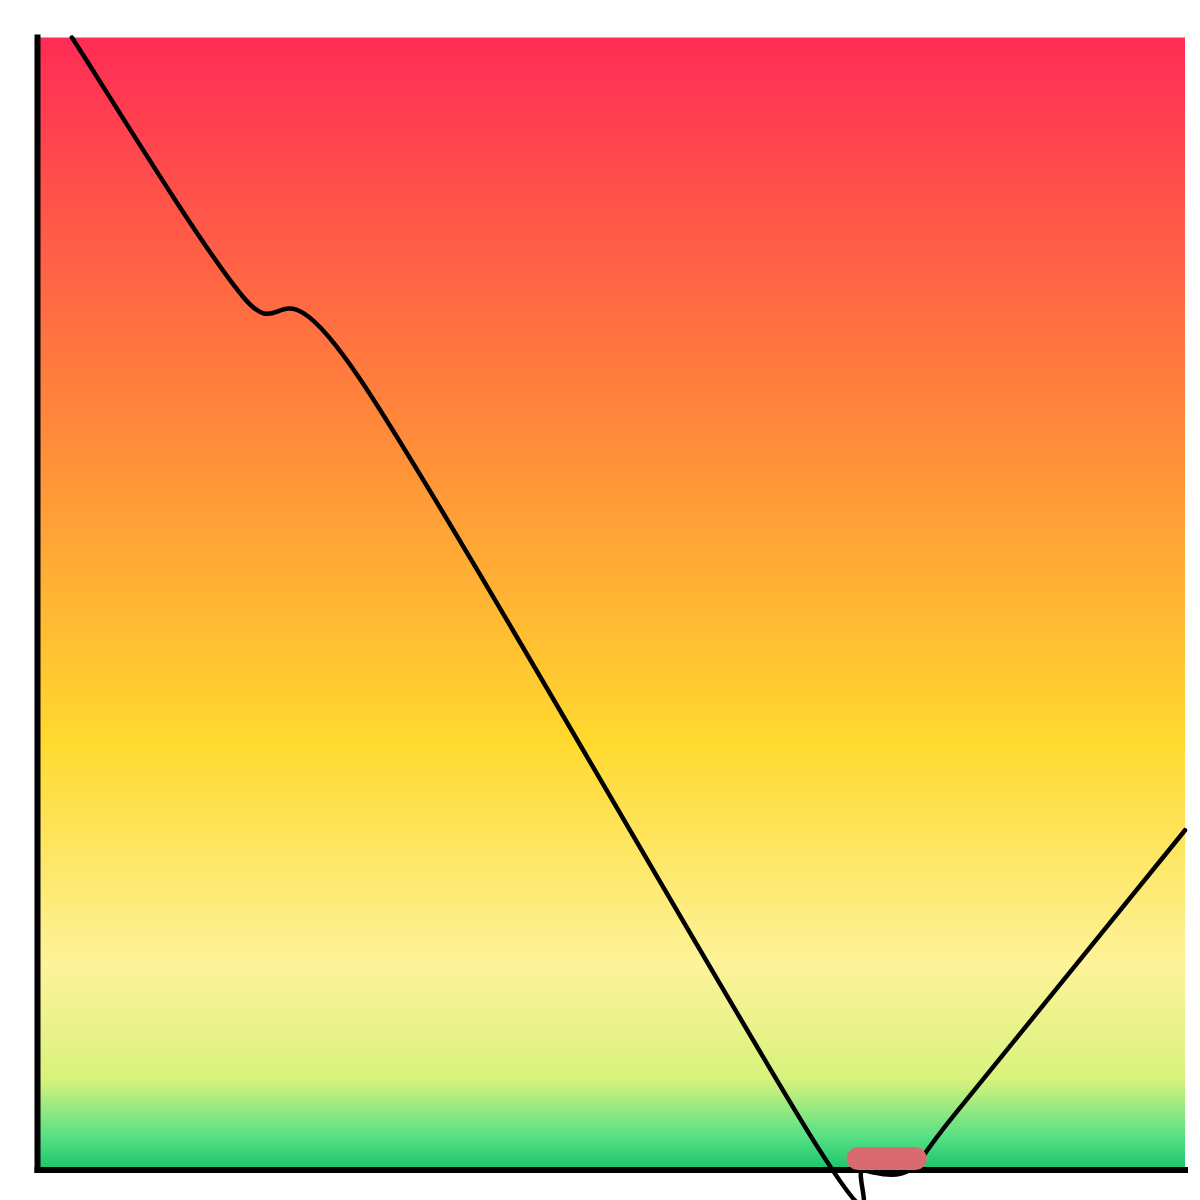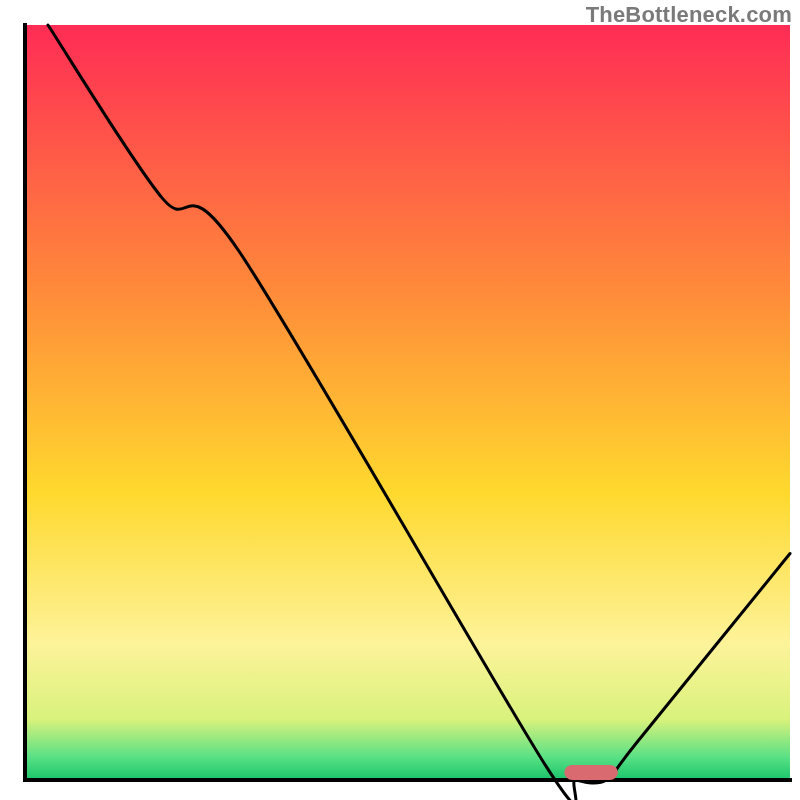--- a/index.html
+++ b/index.html
@@ -29,21 +29,20 @@
   svg.plot {
     position: absolute;
     top: 0;
     left: 0;
   }
 </style>
 </head>
 <body>
 
 <div class="stage">
-  <div class="watermark">TheBottleneck.com</div>
 
   <svg class="plot" width="800" height="800" viewBox="0 0 800 800">
     <defs>
       <linearGradient id="bg-grad" x1="0" y1="0" x2="0" y2="1">
 
       <stop offset="0%" stop-color="#ff2c55"></stop>
           <stop offset="35%" stop-color="#ff8a3a"></stop>
           <stop offset="62%" stop-color="#ffd92e"></stop>
           <stop offset="82%" stop-color="#fdf39a"></stop>
           <stop offset="92%" stop-color="#d8f27c"></stop>

